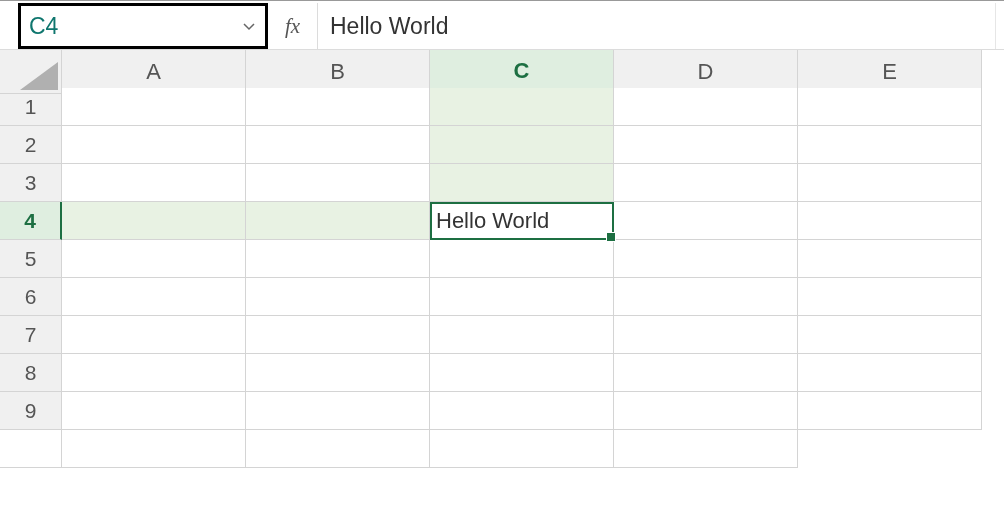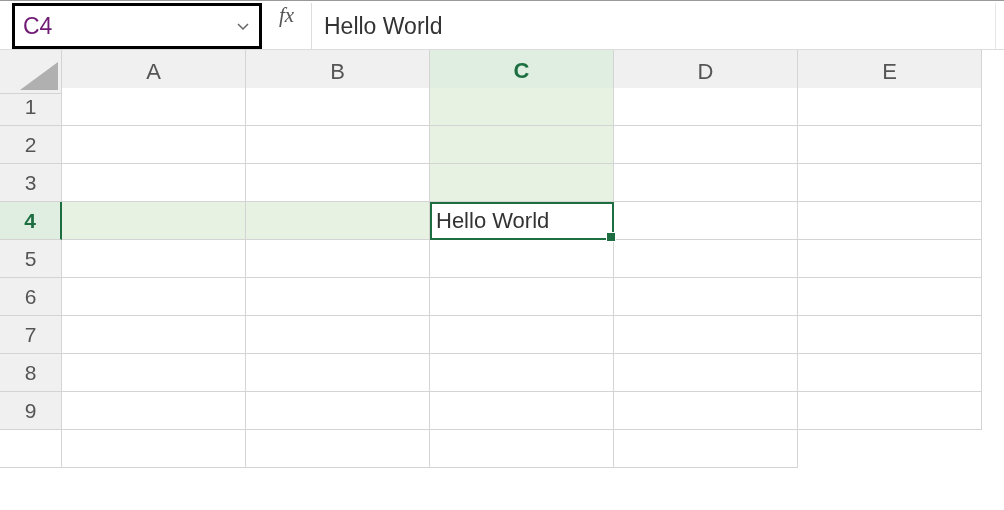--- a/index.html
+++ b/index.html
@@ -21,31 +21,32 @@
     }
     .name-box {
       width: 250px;
       height: 46px;
       border: 3px solid #000;
       display: flex;
       align-items: center;
       justify-content: space-between;
       padding: 0 10px 0 8px;
       font-size: 23px;
-      color: #701a75;
-      margin-left: 12px;
+      color: #0f766e;
+      margin-left: 18px;
       background: #fff;
     }
     .name-box-dropdown {
       font-size: 13px;
       color: #666;
     }
     .fx-label {
       width: 50px;
       display: flex;
+      align-items: center;
       justify-content: center;
       font-style: italic;
       font-size: 21px;
       color: #555;
       font-family: Georgia, serif;
       border-right: 1px solid #dcdcdc;
       height: 100%;
     }
     .formula-input {
       flex: 1;

